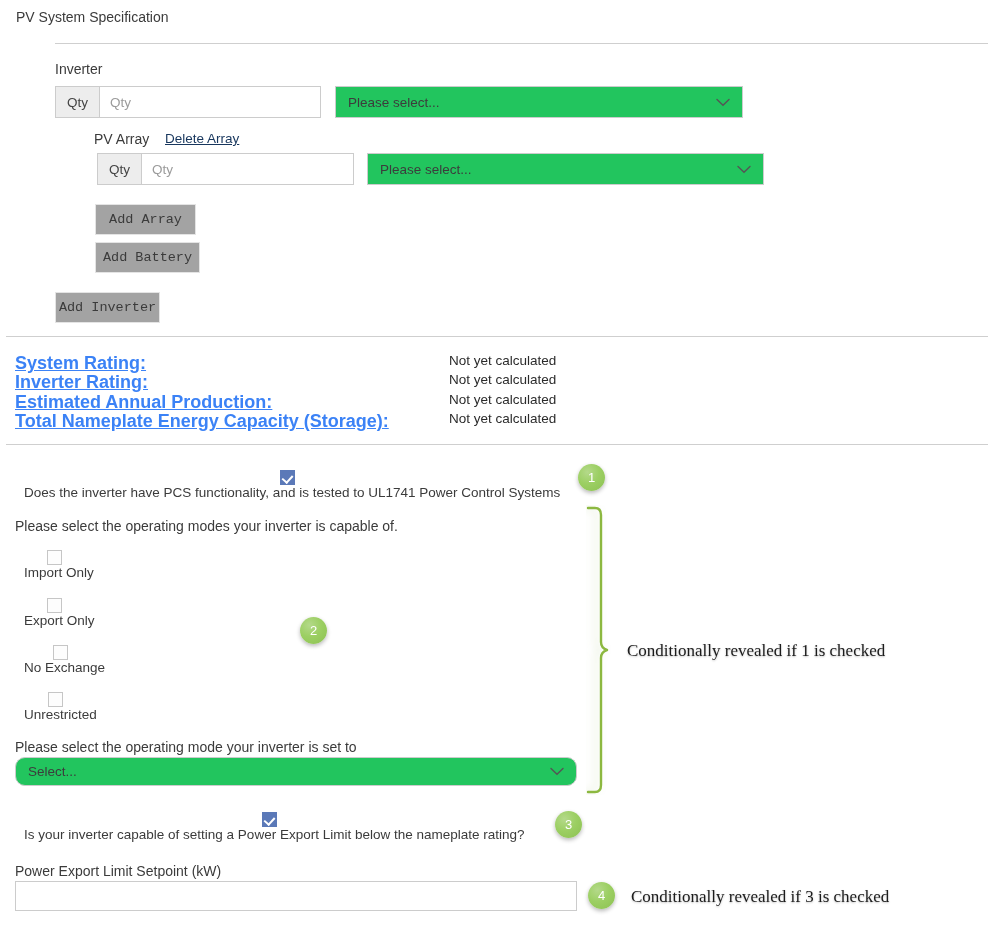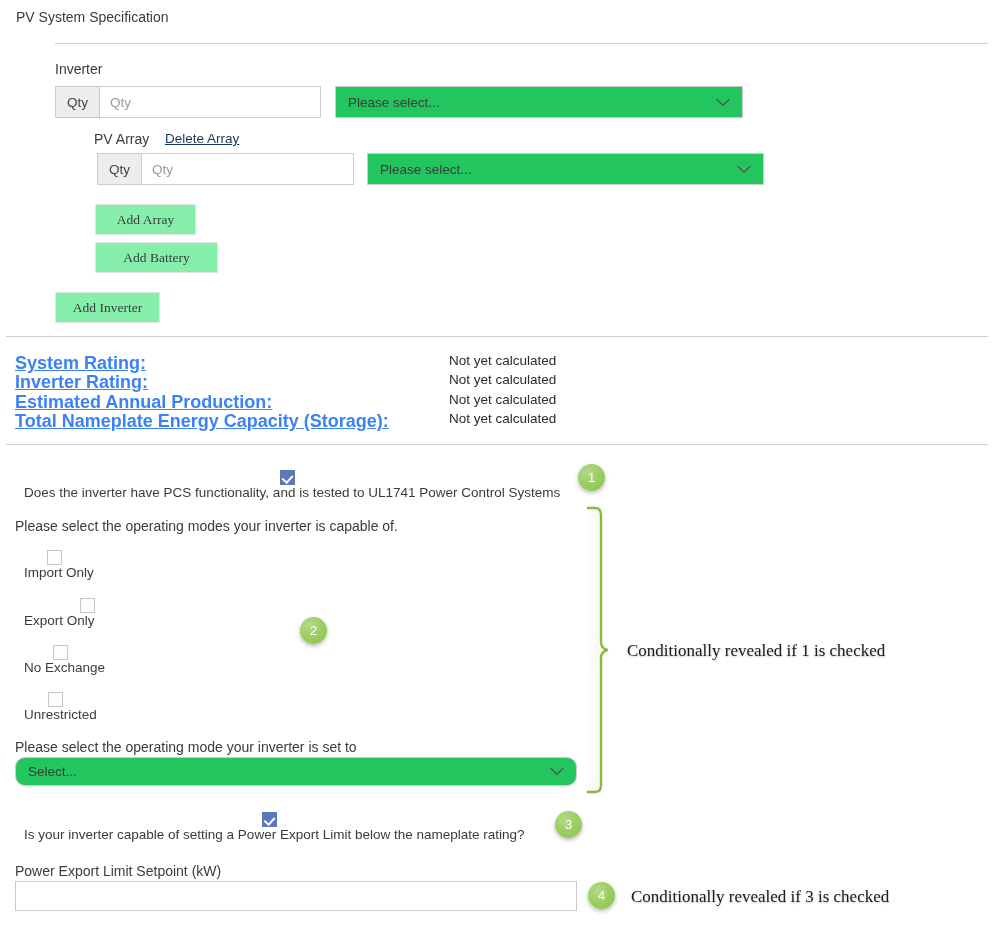--- a/index.html
+++ b/index.html
@@ -75,24 +75,24 @@
   }
   .chev {
     width: 14px; height: 9px;
     position: relative;
     flex: 0 0 auto;
   }
   .chev svg { display: block; }
 
   
   .btn {
-    background: #86efac;
+    background: #a3a3a3;
     border: 1px solid #e4e4e4;
     color: #3b3b3b;
-    font-family: Liberation Serif, serif;
+    font-family: Liberation Mono, monospace;
     font-size: 13.5px;
     box-sizing: border-box;
     text-align: center;
     cursor: pointer;
     padding: 0;
   }
 
   
   .link {
     color: #17365d;
@@ -218,21 +218,21 @@
 <div class="abs select-box" style="left:367px; top:153px; width:397px; height:32px;">
   <span>Please select...</span>
   <span class="chev">
     <svg width="14" height="9" viewBox="0 0 14 9">
         <path d="M1 1.5 L7 7.2 L13 1.5" stroke="#555" stroke-width="1.4" fill="none" stroke-linecap="round"></path>
       </svg>
   </span>
 </div>
 
 <button class="abs btn" style="left:95px; top:204px; width:101px; height:31px;">Add Array</button>
-<button class="abs btn" style="left:95px; top:242px; width:123px; height:31px;">Add Battery</button>
+<button class="abs btn" style="left:95px; top:242px; width:105px; height:31px;">Add Battery</button>
 <button class="abs btn" style="left:55px; top:292px; width:105px; height:31px;">Add Inverter</button>
 
 <div class="abs" style="left:6px; top:336px; width:982px;">
   <hr class="hr">
 </div>
 
 <div class="abs sum-label" style="left:15px; top:353px;">System Rating:</div>
 <div class="abs sum-value" style="left:449px; top:353px;">Not yet calculated</div>
 
 <div class="abs sum-label" style="left:15px; top:372px;">Inverter Rating:</div>
@@ -253,21 +253,21 @@
   <span class="cb-label">Does the inverter have PCS functionality, and is tested to UL1741 Power Control Systems</span>
 </div>
 <div class="abs badge" style="left:578px; top:464px;">1</div>
 
 <div class="abs section-label" style="left:15px; top:518px;">Please select the operating modes your inverter is capable of.</div>
 
 <div class="abs cb-row" style="left:15px; top:550px;">
   <span class="cb unchecked"></span>
   <span class="cb-label">Import Only</span>
 </div>
-<div class="abs cb-row" style="left:15px; top:598px;align-items:flex-end;">
+<div class="abs cb-row" style="left:15px; top:598px;">
   <span class="cb unchecked"></span>
   <span class="cb-label">Export Only</span>
 </div>
 <div class="abs cb-row" style="left:15px; top:645px;">
   <span class="cb unchecked"></span>
   <span class="cb-label">No Exchange</span>
 </div>
 <div class="abs cb-row" style="left:15px; top:692px;">
   <span class="cb unchecked"></span>
   <span class="cb-label">Unrestricted</span>

